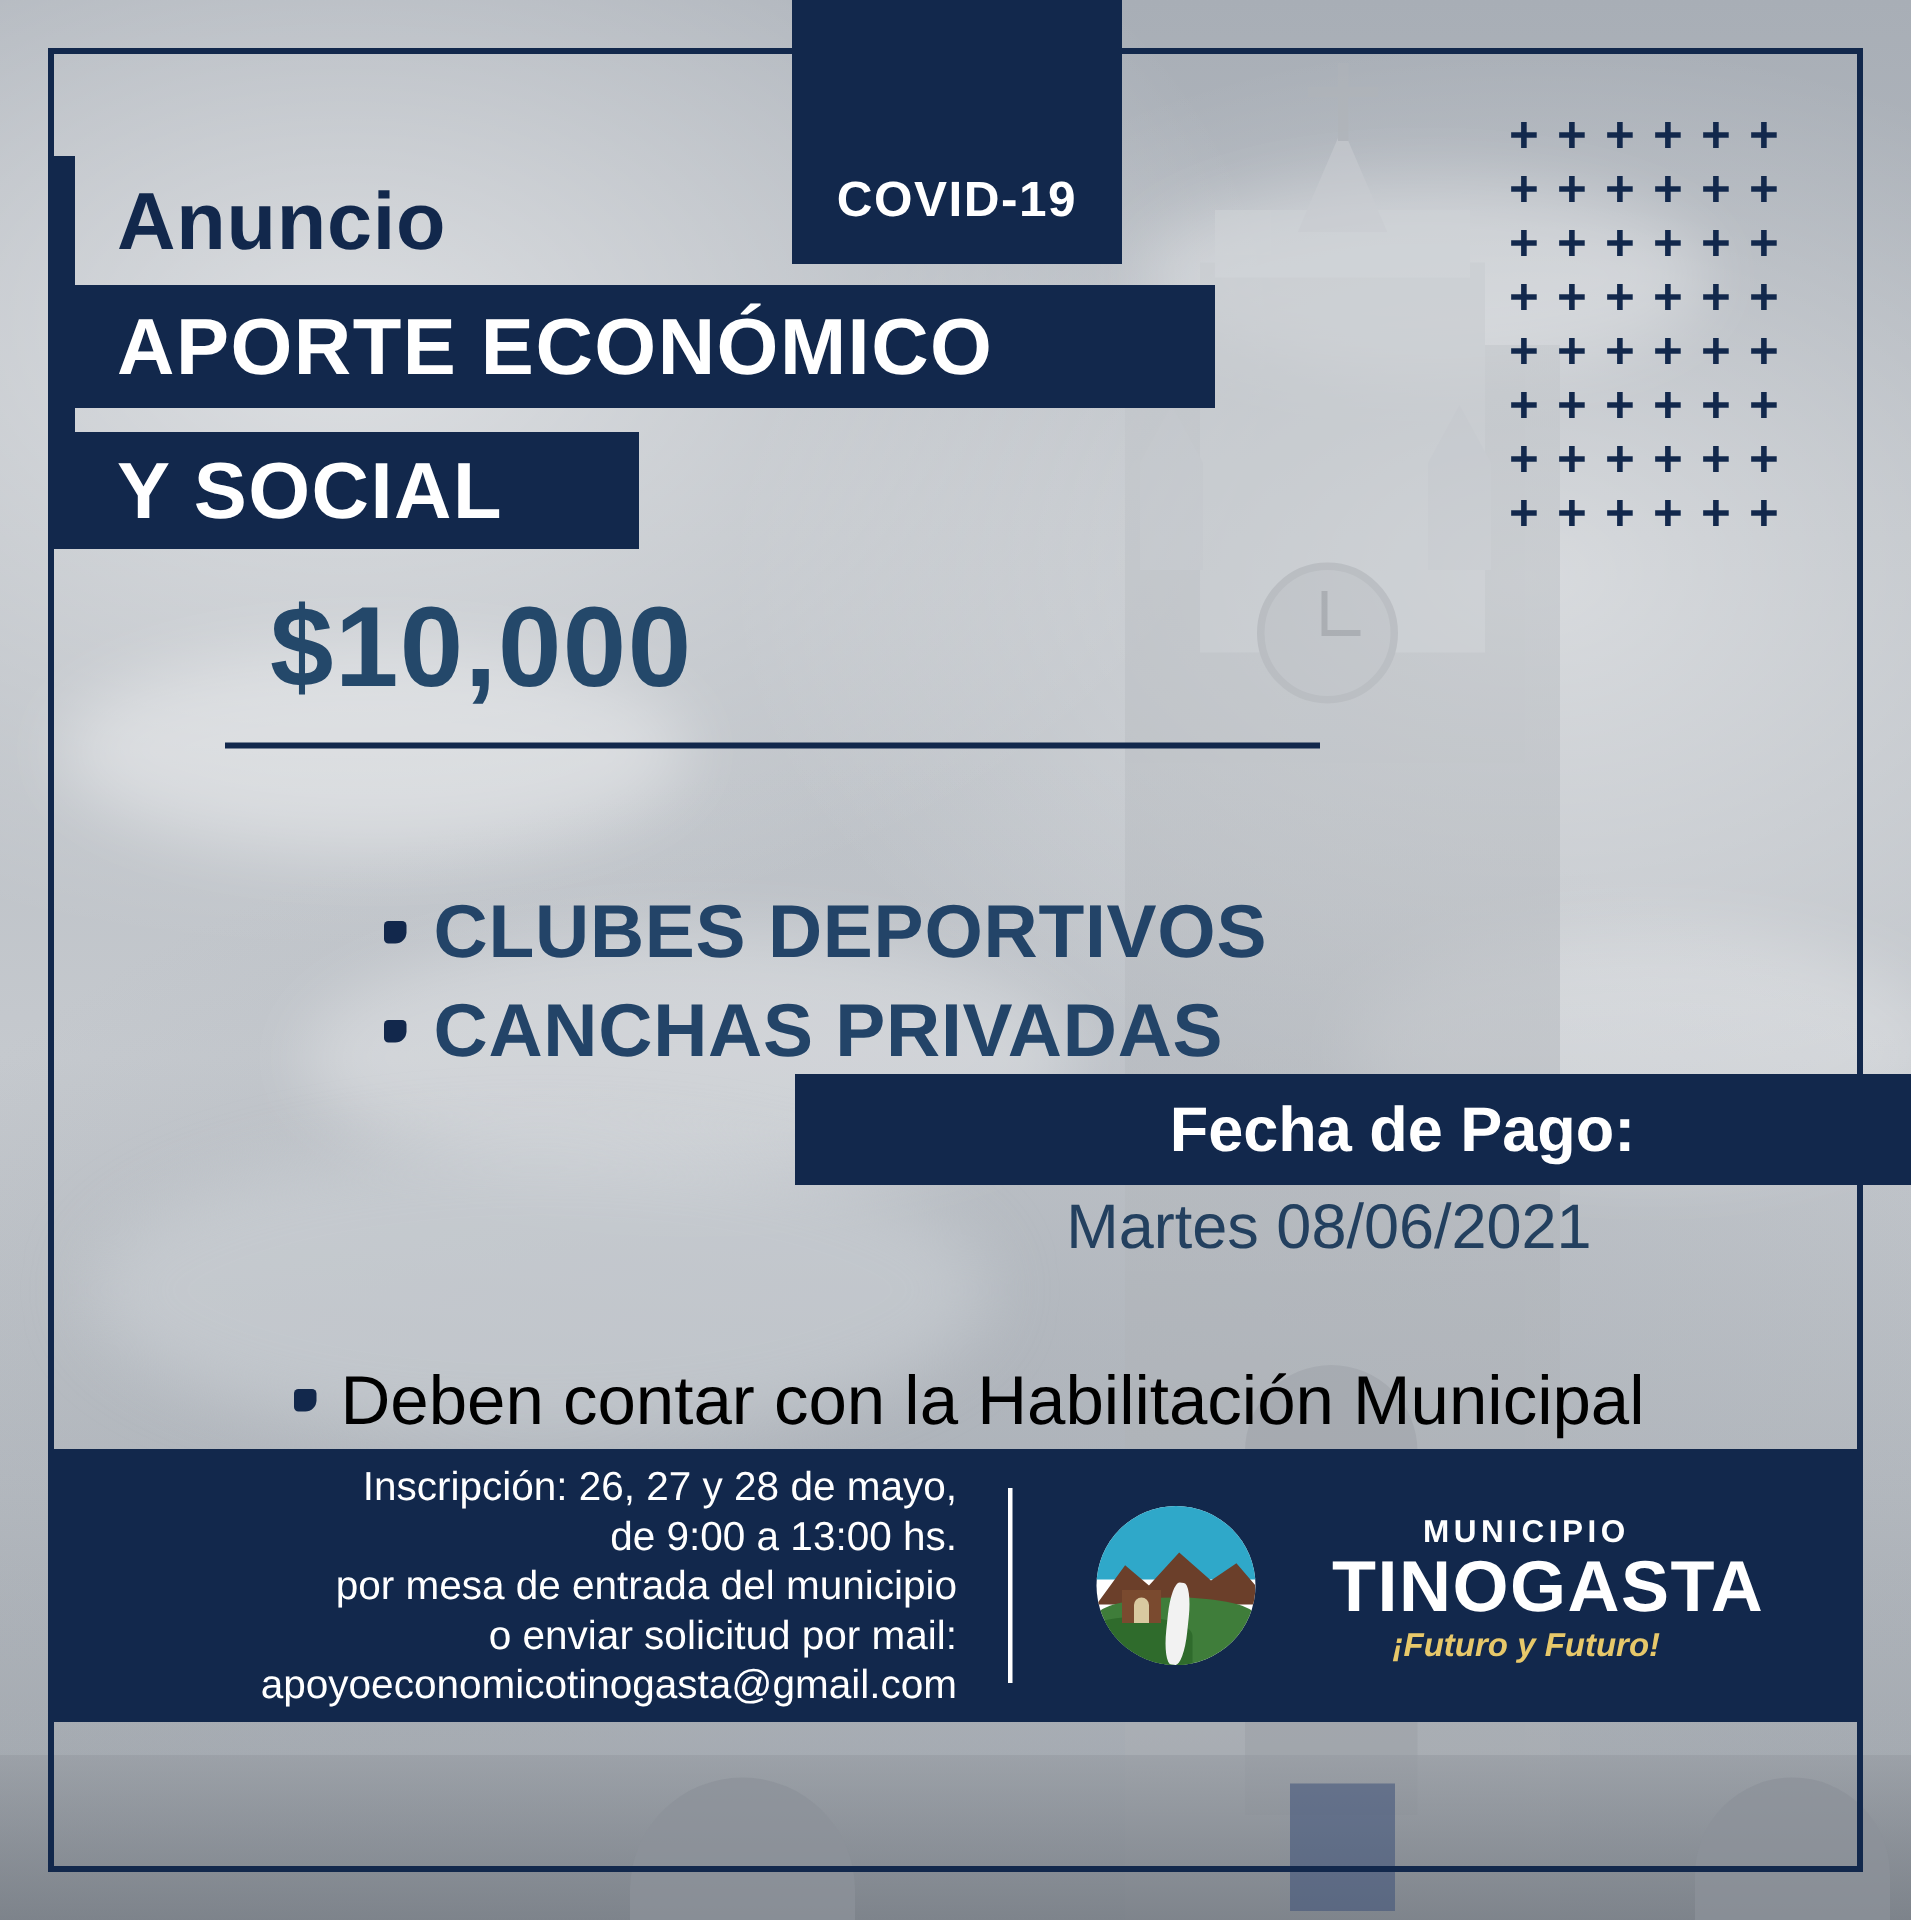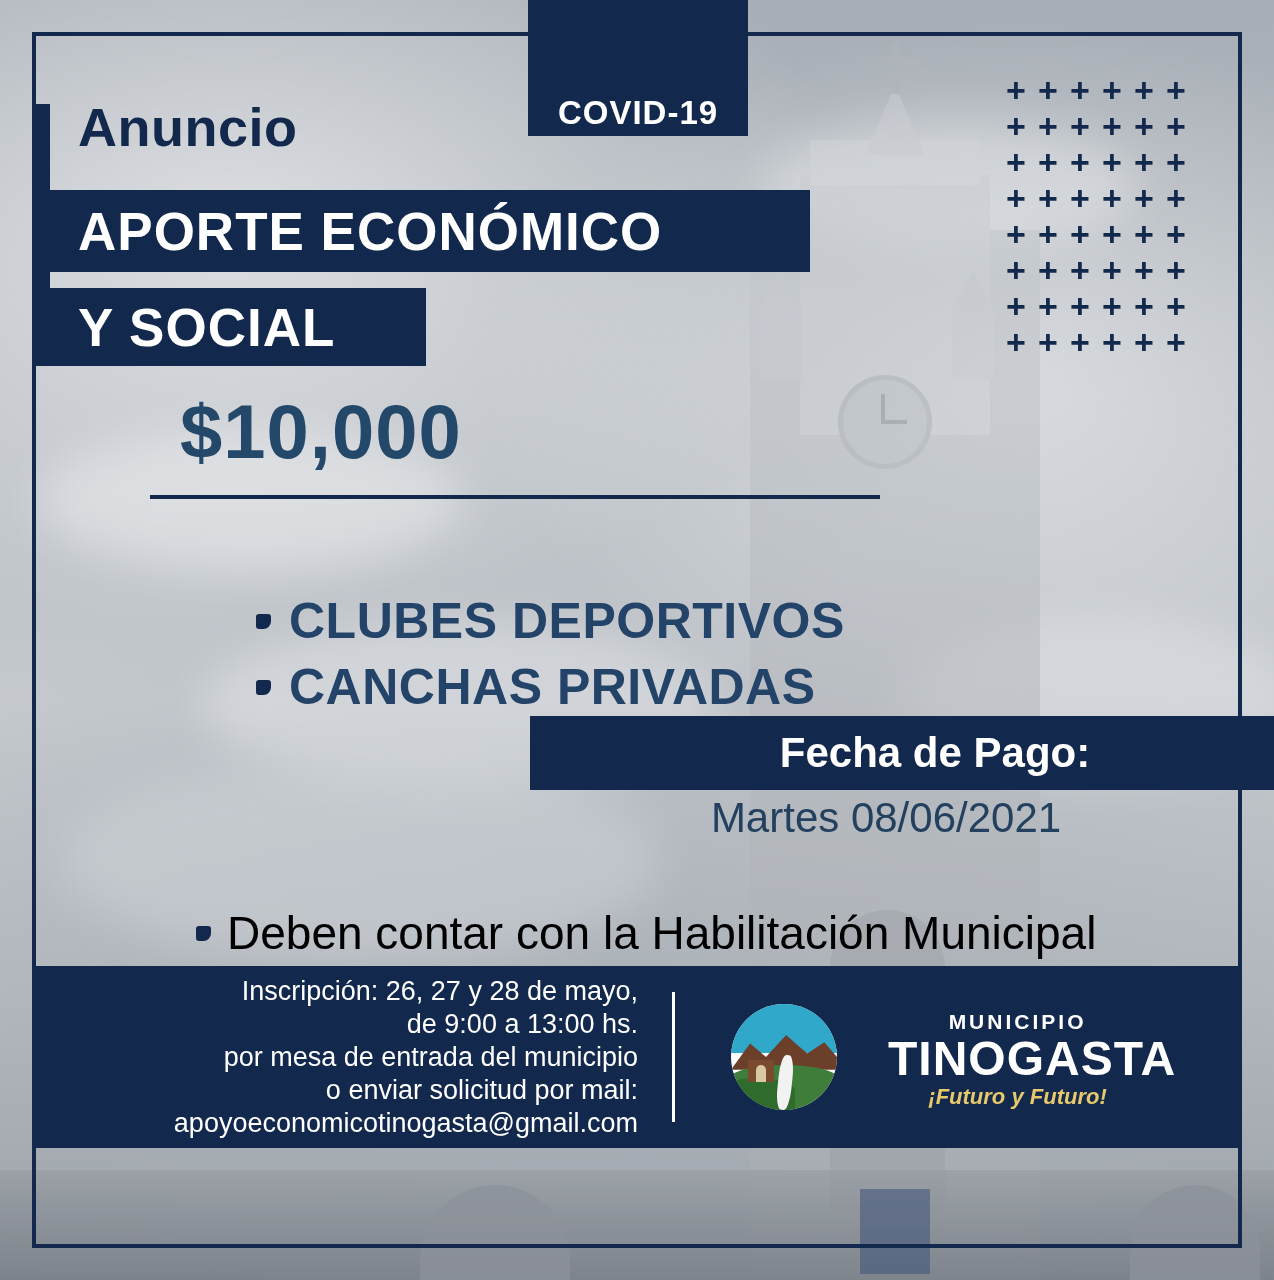--- a/index.html
+++ b/index.html
@@ -179,37 +179,37 @@
     border: 4px solid #12284c;
     box-sizing: border-box;
     pointer-events: none;
   }
 
   .covid-badge {
     position: absolute;
     left: 528px;
     top: 0;
     width: 220px;
-    height: 136px;
+    height: 176px;
     background: #12284c;
     color: #ffffff;
     display: flex;
     align-items: flex-end;
     justify-content: center;
-    padding-bottom: 4px;
+    padding-bottom: 24px;
     box-sizing: border-box;
     font-size: 33px;
     font-weight: bold;
     letter-spacing: 1px;
   }
 
   .anuncio {
     position: absolute;
     left: 78px;
-    top: 96px;
+    top: 117px;
     font-size: 54px;
     font-weight: bold;
     color: #12284c;
     letter-spacing: 0.5px;
   }
   .left-bar {
     position: absolute;
     left: 32px;
     top: 104px;
     width: 18px;

